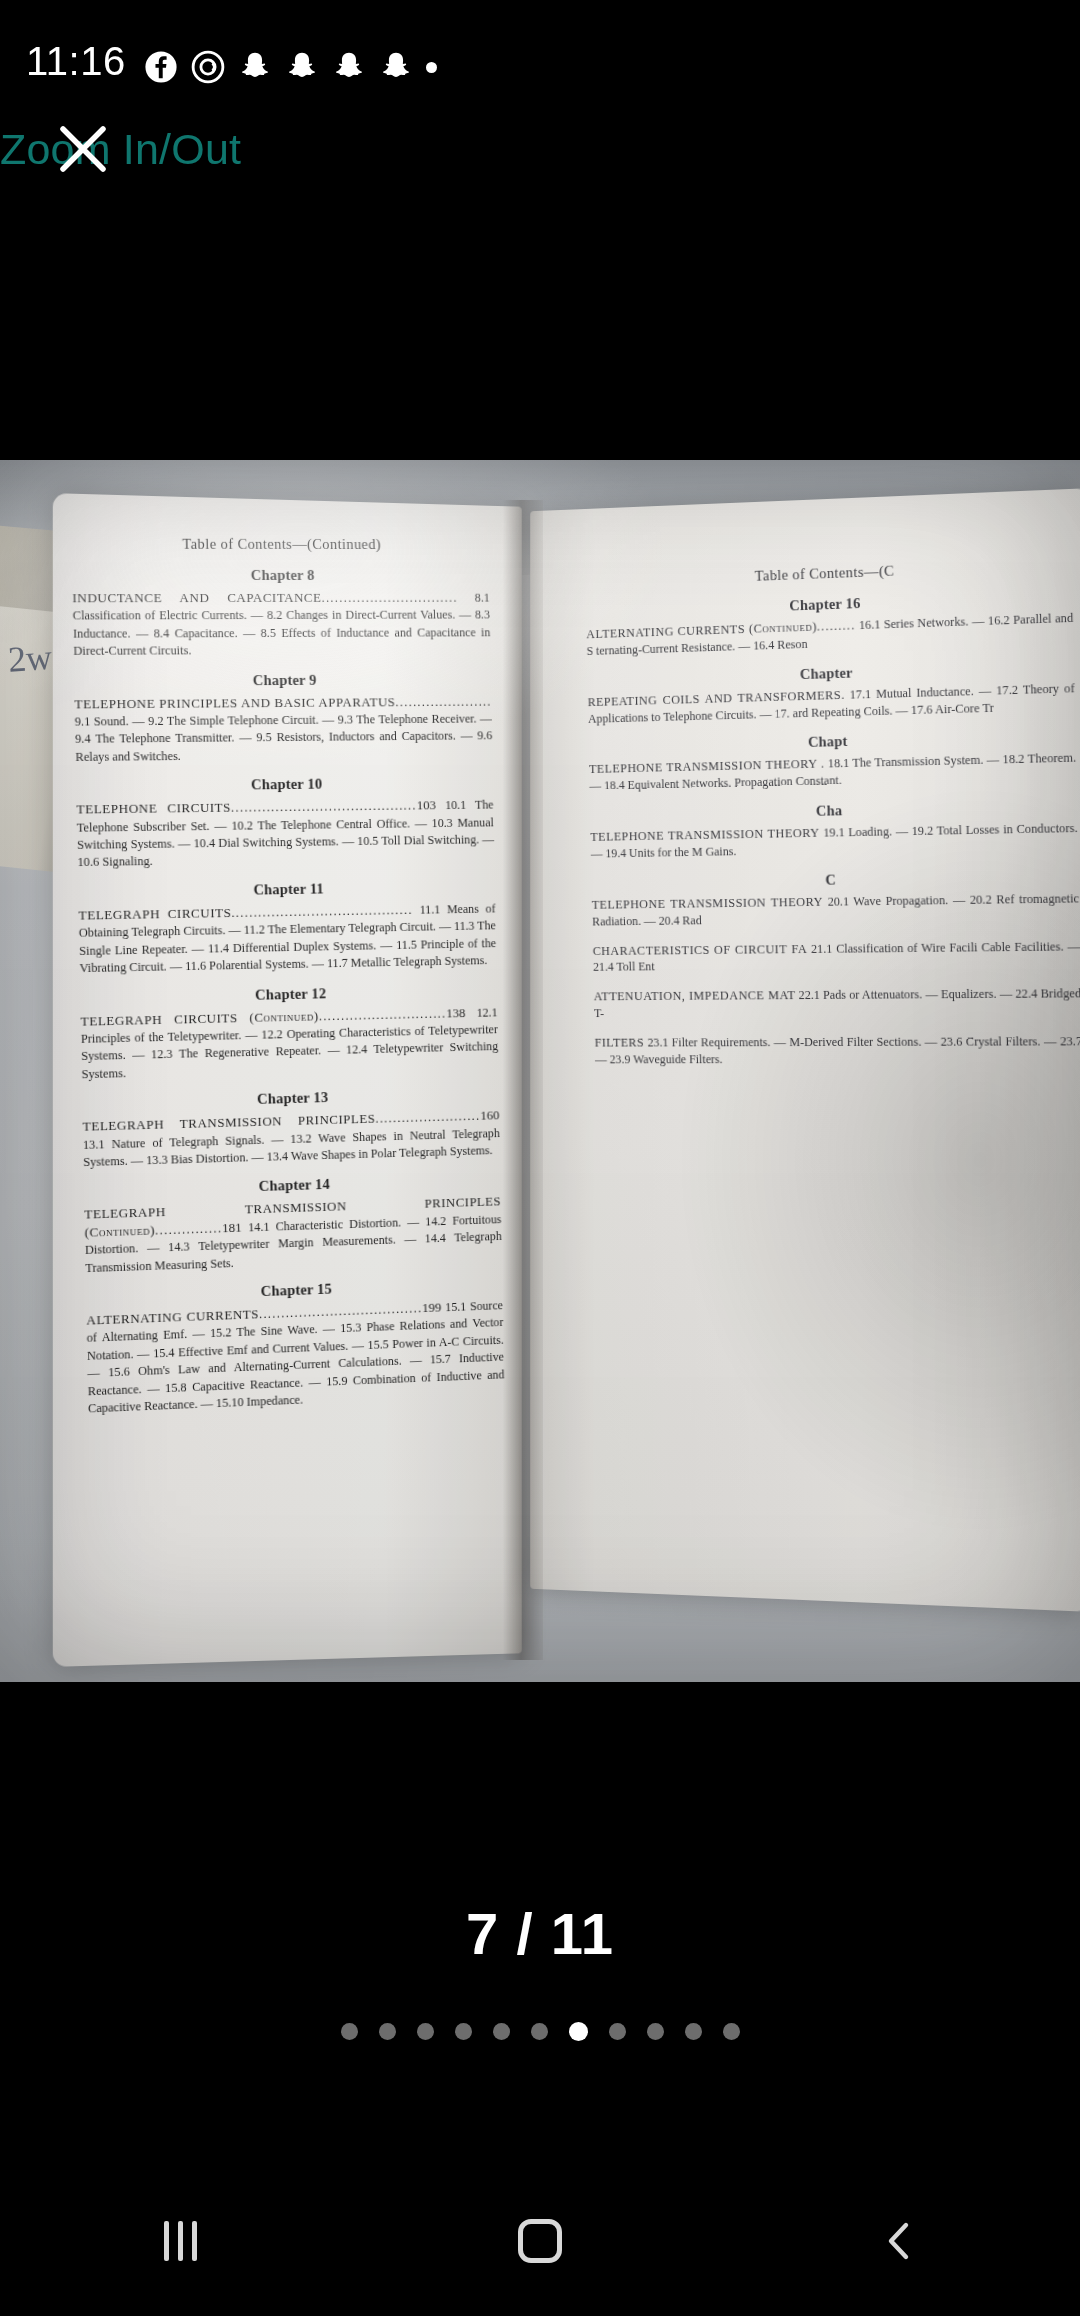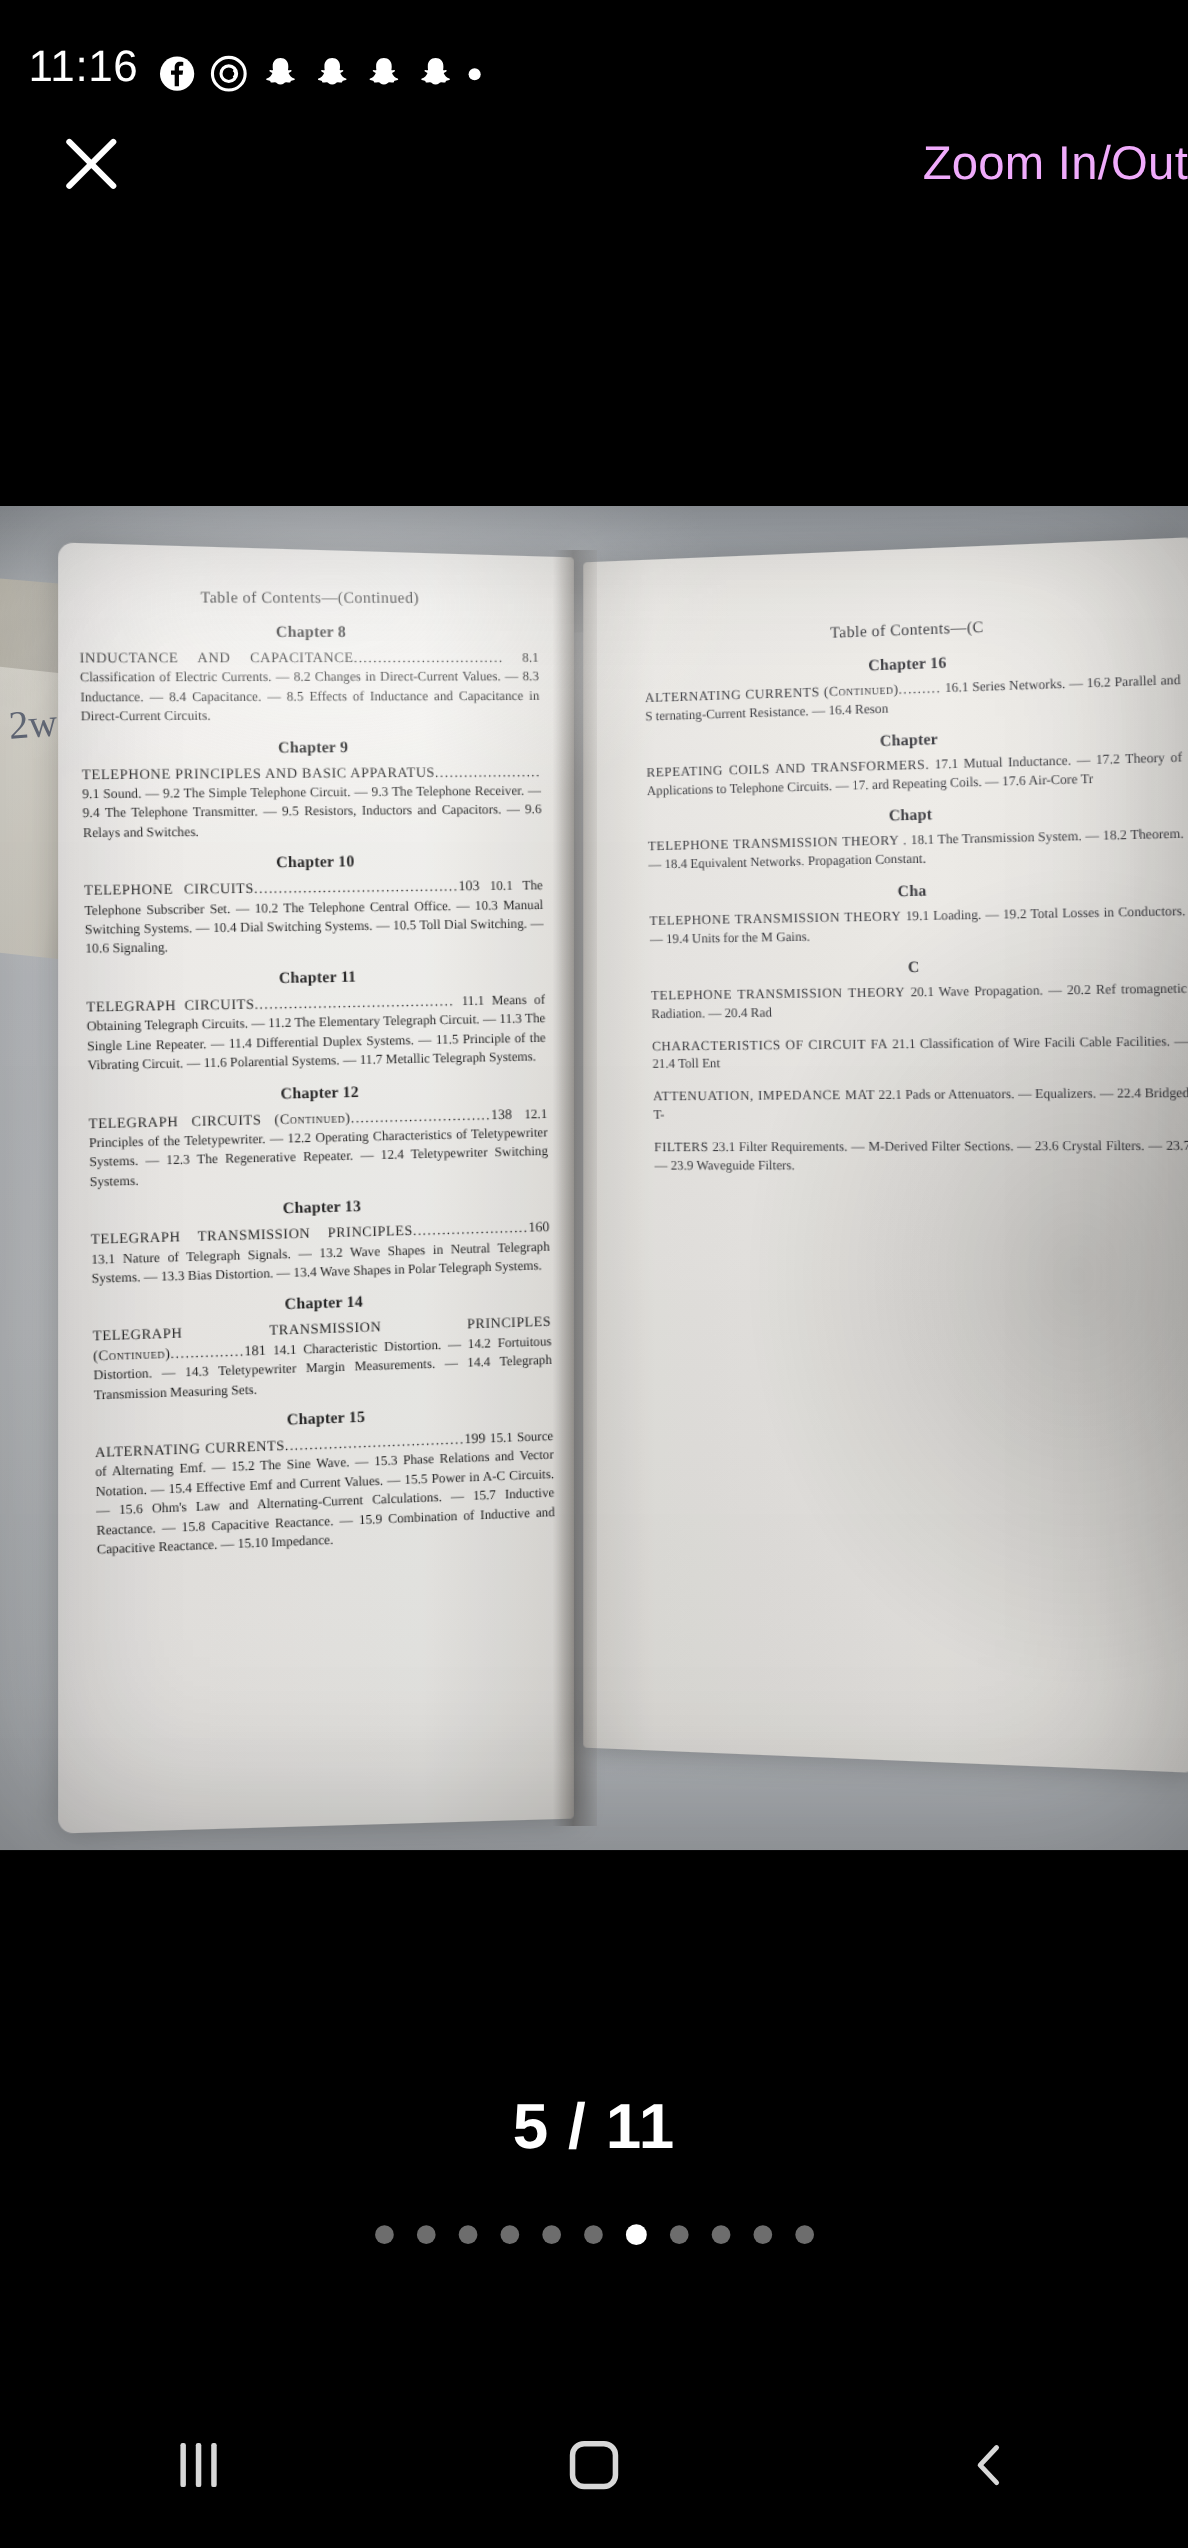--- a/index.html
+++ b/index.html
@@ -109,24 +109,24 @@
     align-items: center;
   }
   .close-btn {
     position: absolute;
     left: 44px;
     width: 78px; height: 78px;
     display: flex; align-items: center; justify-content: center;
   }
   .title-text {
     width: 100%;
-    text-align: right;
+    text-align: left;
     font-size: 43px;
     font-weight: 400;
-    color: #f0abfc;
+    color: #0f766e;
     letter-spacing: 0.2px;
   }
 
   
   .photo-wrap {
     position: absolute;
     top: 460px; left: 0;
     width: 1080px;
     height: 1222px;
     overflow: hidden;
@@ -479,21 +479,21 @@
             <span class="sub">23.1 Filter Requirements. — M-Derived Filter Sections. — 23.6 Crystal Filters. — 23.7 — 23.9 Waveguide Filters.</span>
           </div>
         </div>
       </div>
 
       <div class="glare"></div>
       <div class="vign"></div>
     </div>
   </div>
 
-  <div class="counter">5 / 11</div>
+  <div class="counter">7 / 11</div>
 
   <div class="dots-row">
     <span class="pdot"></span>
     <span class="pdot"></span>
     <span class="pdot"></span>
     <span class="pdot"></span>
     <span class="pdot"></span>
     <span class="pdot"></span>
     <span class="pdot active"></span>
     <span class="pdot"></span>

